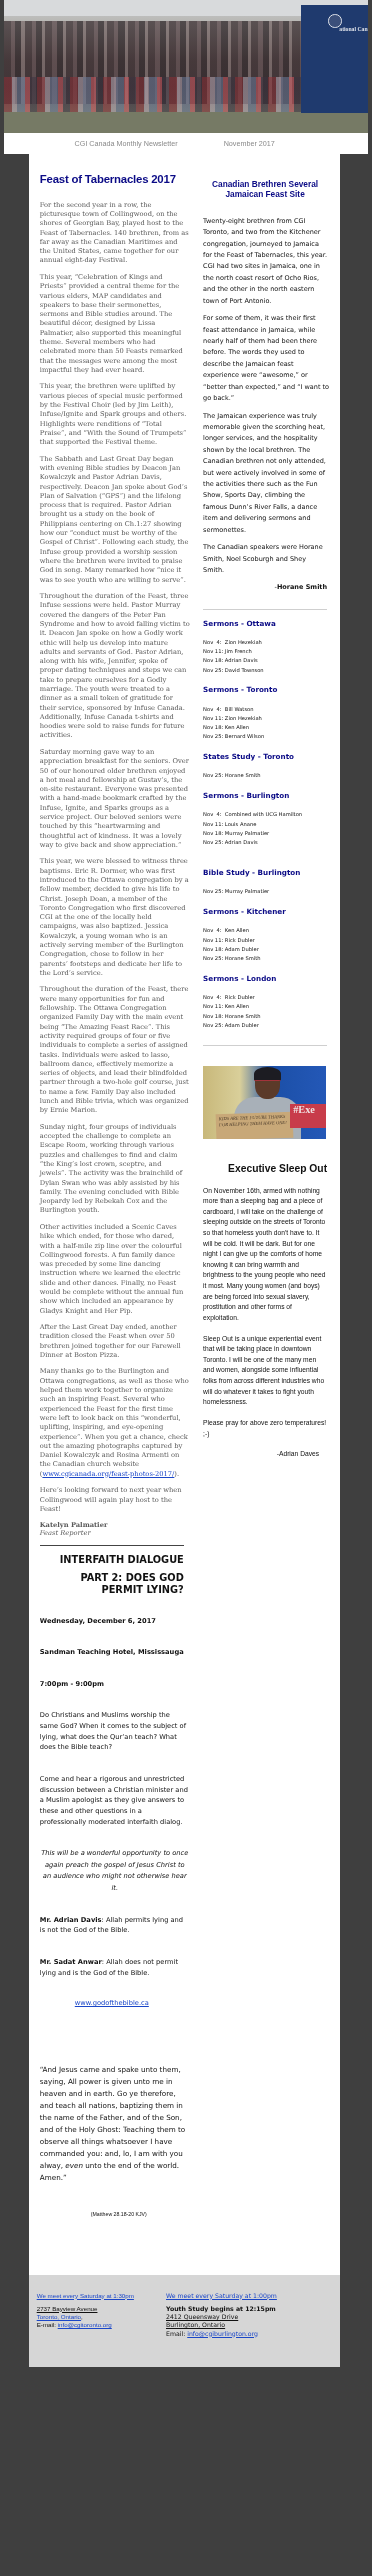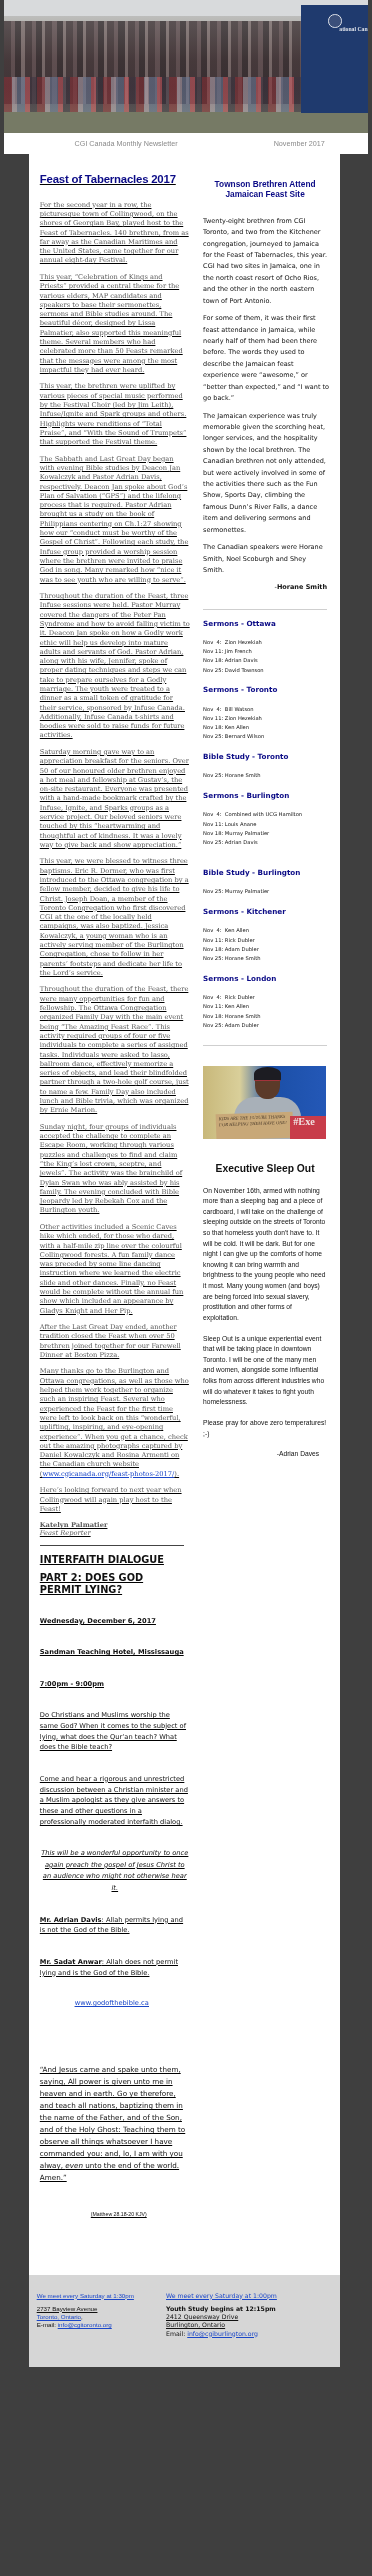--- a/index.html
+++ b/index.html
@@ -8,31 +8,31 @@
   .hero { position:relative; width:364px; margin:0 3.6px; height:133px; background:linear-gradient(180deg,#c9ccd0 0%,#b7b6b2 18%,#6b5c5a 45%,#574a4c 65%,#7f8470 88%,#767a66 100%); overflow:hidden; }
   .hero .wall { position:absolute; left:0; top:0; width:100%; height:15.5px; background:#d8dadc; }
   .hero .banner { position:absolute; right:0; top:5.2px; width:67px; height:108px; background:#1f3a6e; }
   .hero .banner-logo { position:absolute; right:26px; top:9.3px; width:11.4px; height:11.4px; border-radius:50%; border:1px solid #dfe3ea; background:#3b4f7a; }
   .hero .banner-text { position:absolute; right:0; top:20.6px; color:#dfe3ea; font:bold 5.7px "Liberation Serif",serif; }
   .hero .crowd { position:absolute; left:0; top:20.6px; width:100%; height:83px; background:repeating-linear-gradient(90deg,#3a2e31 0 7.2px,#5b4a4d 7.2px 11.4px,#2d2528 11.4px 17.5px,#7a6b6b 17.5px 20.6px); opacity:.75; }
   .hero .crowd2 { position:absolute; left:0; top:77px; width:100%; height:41px; background:repeating-linear-gradient(90deg,#8b2f36 0 8.3px,#b8a9b6 8.3px 13.4px,#6a7a9a 13.4px 20.6px,#cf5860 20.6px 26px,#3b3340 26px 33px); opacity:.55; }
   .hero .floor { position:absolute; left:0; bottom:0; width:100%; height:20.6px; background:#767a65; }
   .masthead { width:364px; margin:0 3.6px; height:20.6px; background:#fff; display:flex; align-items:center; font:7.2px "Liberation Sans",sans-serif; color:#8a8a8a; }
   .masthead .mh-title { margin-left:71px; }
-  .masthead .mh-date { margin-left:96px; }
+  .masthead .mh-date { margin-left:46px; }
   .sheet { width:311px; margin:0 0 0 29px; background:#fff; display:flex; }
-  .col-left { width:170px; padding:0 0 0 10.8px; box-sizing:border-box;text-decoration:underline; }
+  .col-left { width:170px; padding:0 0 0 10.8px; box-sizing:border-box; }
   .col-right { width:141px; padding:0 0 0 4.1px; box-sizing:border-box; }
   .h-feast { font:bold 11.4px "Liberation Sans",sans-serif; color:#0b0b86; margin:19.6px 0 15.5px 0; letter-spacing:-0.2px; }
   .serif-p { font:6.7px "DejaVu Serif",serif; color:#5a5a5a; line-height:9.3px; margin:0 0 7.2px 0; width:150px; }
   .serif-p a { color:#1a46c8; }
   .byline-name { font:bold 6.7px "DejaVu Serif",serif; color:#5a5a5a; margin-top:7.2px; }
   .byline-role { font:italic 6.7px "DejaVu Serif",serif; color:#5a5a5a; }
   .hr-dark { border:0; border-top:1px solid #444; width:144px; margin:7.2px 0 7.2px 0; }
-  .h-interfaith { font:bold 9.8px "DejaVu Sans",sans-serif; color:#111; text-align:left; width:144px; line-height:13.4px; }
+  .h-interfaith { font:bold 9.8px "DejaVu Sans",sans-serif; color:#111; text-align:right; width:144px; line-height:13.4px; }
   .h-interfaith.p2 { margin-top:6.2px; line-height:12px; }
   .sans-b { font:bold 6.7px "DejaVu Sans",sans-serif; color:#111; line-height:10.8px; margin:0 0 20.6px 0; width:150px; }
   .sans-p { font:6.7px "DejaVu Sans",sans-serif; color:#111; line-height:10.8px; margin:0 0 20.6px 0; width:150px; }
   .sans-i { font:italic 6.7px "DejaVu Sans",sans-serif; color:#111; line-height:11.4px; margin:0 0 20.6px 0; width:150px;text-align:center; }
   .godlink { display:block; text-align:center; width:144px; font:6.7px "DejaVu Sans",sans-serif; color:#1a46c8; text-decoration:underline; margin:5.2px 0 57px 0; }
   .verse { font:7.2px "DejaVu Sans",sans-serif; color:#111; line-height:12px; width:150px; margin:0; }
   .citation { font:5.2px "Liberation Sans",sans-serif; color:#111; margin:27px 0 0 51px; }
   .sheet-bottom { height:58px; }
   .h-jam { font:bold 8.3px "Liberation Sans",sans-serif; color:#0b0b86; text-align:center; width:124px; margin:25px 0 16.5px 0; line-height:10.3px; }
   .r-p { font:6.5px "DejaVu Sans",sans-serif; color:#111; line-height:11.4px; margin:0 0 6.2px 0; width:126px; }
@@ -41,22 +41,22 @@
   .sched-h { font:bold 7.2px "DejaVu Sans",sans-serif; color:#0b0b86; margin:0 0 10.3px 0; }
   .sched-list { margin:0 0 10.3px 0; padding:0; list-style:none; }
   .sched-list li { font:5.2px "DejaVu Sans",sans-serif; color:#111; line-height:9.3px; white-space:pre; }
   .sched-list.extra { margin-bottom:20.6px; }
   .hr-light.two { margin:14.4px 0 20.6px 0; }
   .photo { width:123px; height:73px; position:relative; overflow:hidden; background:linear-gradient(90deg,#c8b87a 0%,#d9cf9a 30%,#1b4fa7 55%,#2458b7 100%); margin:0 0 24px 0; }
   .photo .head { position:absolute; left:52px; top:3.1px; width:25px; height:30px; border-radius:40% 40% 45% 45%; background:#5b3a29; }
   .photo .hat { position:absolute; left:51px; top:1px; width:27px; height:12.4px; border-radius:50% 50% 10% 10%; background:#1c1c22; border-bottom:1.5px solid #a3333b; }
   .photo .body { position:absolute; left:31px; top:31px; width:67px; height:46px; border-radius:20.6px 20.6px 0 0; background:#a8b0b8; }
   .photo .sign { position:absolute; left:13.4px; top:47px; width:77px; height:26px; background:#c8a878; transform:rotate(-2deg); color:#4a3a2a; font:italic 4.6px "Liberation Serif",serif; padding:2.1px 3.1px; box-sizing:border-box; line-height:6.2px; }
-  .photo .art { position:absolute; right:0; top:50px; width:36px; height:24px; background:#c83c4a; color:#f0e0e0; font:bold 10.3px "Liberation Serif",serif; padding-left:3.1px; box-sizing:border-box; }
-  .h-sleep { font:bold 10.3px "Liberation Sans",sans-serif; color:#111; text-align:center; width:124px; margin:0 0 11.4px 0; }
+  .photo .art { position:absolute; right:0; top:38px; width:36px; height:24px; background:#c83c4a; color:#f0e0e0; font:bold 10.3px "Liberation Serif",serif; padding-left:3.1px; box-sizing:border-box; }
+  .h-sleep { font:bold 10.3px "Liberation Sans",sans-serif; color:#111; text-align:right; width:124px; margin:0 0 11.4px 0; }
   .sleep-p { font:6.7px "Liberation Sans",sans-serif; color:#111; line-height:10.6px; width:126px; margin:0 0 10.3px 0; }
   .sleep-sig { font:6.7px "Liberation Sans",sans-serif; color:#111; text-align:right; width:116px; margin:2.1px 0 0 0; }
   .footer { width:311px; margin:0 0 0 29px; background:#d6d6d6; height:92px; display:flex; position:relative; }
   .foot-col { position:absolute; top:16.5px; }
   .foot-col.left { left:7.7px; font:6.2px "Liberation Sans",sans-serif; }
   .foot-col.right { left:137px; font:6.2px "DejaVu Sans",sans-serif; }
   .foot-col a { color:#1a46c8; text-decoration:underline; }
   .foot-col .meet { display:block; margin-bottom:6.2px; }
   .foot-col .line { display:block; line-height:8.3px; color:#111; }
   .foot-col .youth { font-weight:bold; color:#111; display:block; line-height:8.3px; }
@@ -115,21 +115,21 @@
       <p class="sans-i">This will be a wonderful opportunity to once again preach the gospel of Jesus Christ to an audience who might not otherwise hear it.</p>
       <p class="sans-p"><b>Mr. Adrian Davis</b><span>: Allah permits lying and is not the God of the Bible.</span></p>
       <p class="sans-p"><b>Mr. Sadat Anwar</b><span>: Allah does not permit lying and is the God of the Bible.</span></p>
       <a href="#" class="godlink">www.godofthebible.ca</a>
       <p class="verse"><span>“And Jesus came and spake unto them, saying, All power is given unto me in heaven and in earth. Go ye therefore, and teach all nations, baptizing them in the name of the Father, and of the Son, and of the Holy Ghost: Teaching them to observe all things whatsoever I have commanded you: and, lo, I am with you alway, </span><i>even</i><span> unto the end of the world. Amen.”</span></p>
       <div class="citation">(Matthew 28.18-20 KJV)</div>
       <div class="sheet-bottom"></div>
     </div>
 
     <div class="col-right">
-      <h2 class="h-jam">Townson Brethren Attend Jamaican Feast Site</h2>
+      <h2 class="h-jam">Canadian Brethren Several Jamaican Feast Site</h2>
       <p class="r-p">Twenty-eight brethren from CGI Toronto, and two from the Kitchener congregation, journeyed to Jamaica for the Feast of Tabernacles, this year. CGI had two sites in Jamaica, one in the north coast resort of Ocho Rios, and the other in the north eastern town of Port Antonio.</p>
       <p class="r-p">For some of them, it was their first feast attendance in Jamaica, while nearly half of them had been there before. The words they used to describe the Jamaican feast experience were “awesome,” or “better than expected,” and “I want to go back.”</p>
       <p class="r-p">The Jamaican experience was truly memorable given the scorching heat, longer services, and the hospitality shown by the local brethren. The Canadian brethren not only attended, but were actively involved in some of the activities there such as the Fun Show, Sports Day, climbing the famous Dunn’s River Falls, a dance item and delivering sermons and sermonettes.</p>
       <p class="r-p">The Canadian speakers were Horane Smith, Noel Scoburgh and Shey Smith.</p>
       <div class="sig"><span style="font-weight:normal">-</span><span>Horane Smith</span></div>
       <hr class="hr-light">
 
       <div>
         <div class="sched-h">Sermons - Ottawa</div>
         <ul class="sched-list">
@@ -142,21 +142,21 @@
       <div>
         <div class="sched-h">Sermons - Toronto</div>
         <ul class="sched-list">
           <li>Nov  4:  Bill Watson</li>
           <li>Nov 11: Zion Hezekiah</li>
           <li>Nov 18: Ken Allen</li>
           <li>Nov 25: Bernard Wilson</li>
         </ul>
       </div>
       <div>
-        <div class="sched-h">Bible Study - Toronto</div>
+        <div class="sched-h">States Study - Toronto</div>
         <ul class="sched-list">
           <li>Nov 25: Horane Smith</li>
         </ul>
       </div>
       <div>
         <div class="sched-h">Sermons - Burlington</div>
         <ul class="sched-list extra">
           <li>Nov  4:  Combined with UCG Hamilton</li>
           <li>Nov 11: Louis Anane</li>
           <li>Nov 18: Murray Palmatier</li>

